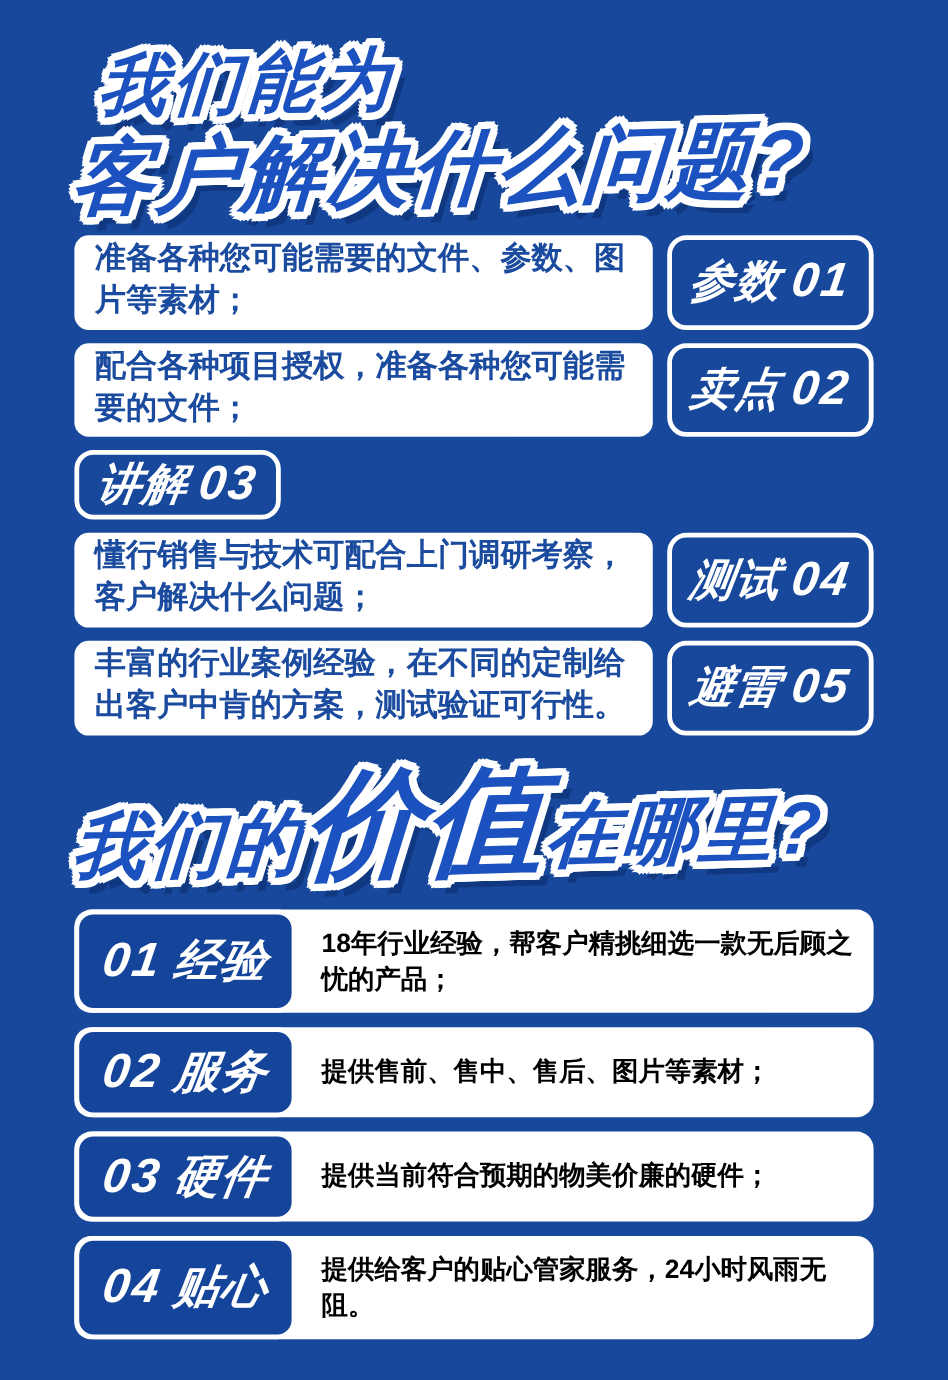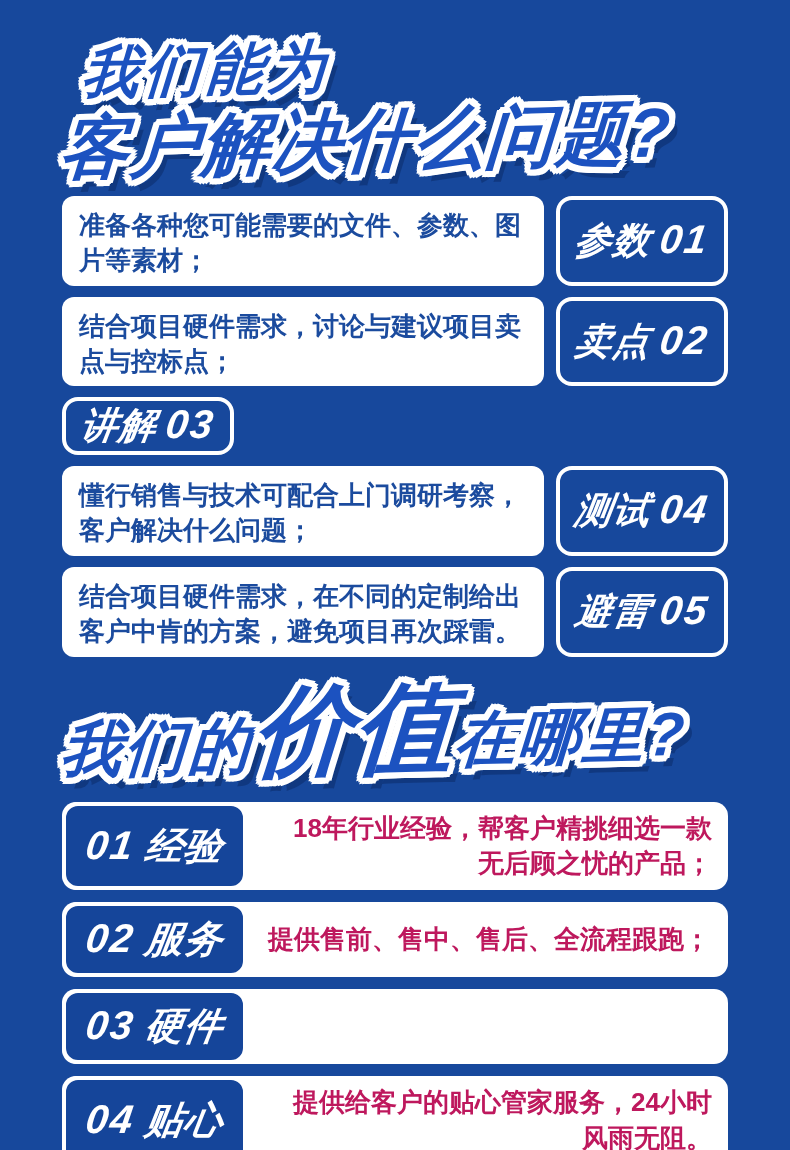--- a/index.html
+++ b/index.html
@@ -26,21 +26,21 @@
   }
   .title1-l1{font-size:57px;letter-spacing:5px;margin-left:18px;}
   .title1-l2{font-size:69px;letter-spacing:2px;margin-top:10px;}
   .title2{margin-top:30px;margin-bottom:16px;line-height:1;}
   .t-sm{font-size:61px;letter-spacing:3px;}
   .t-lg{font-size:99px;letter-spacing:2px;}
   
   .prob-row{display:flex;align-items:stretch;gap:12px;margin-top:11px;}
   .prob-card{
     flex:1;background:#FFFFFF;border-radius:12px;box-sizing:border-box;
-    display:flex;align-items:center;padding:12px 12px 8px 17px;min-height:78px;
+    display:flex;align-items:center;padding:1px 12px 8px 17px;min-height:78px;
   }
   .prob-card .body-txt{
     color:#1B4B9E;font-size:26px;font-weight:700;line-height:1.34;
   }
   .chip{
     flex:0 0 172px;box-sizing:border-box;background:#17489C;
     border:4px solid #fff;border-radius:16px;
     display:flex;align-items:center;justify-content:center;
     color:#fff;font-style:italic;font-weight:900;
   }
@@ -58,21 +58,21 @@
     flex:0 0 185px;box-sizing:border-box;background:#15459A;
     border:4px solid #fff;border-radius:16px;
     display:flex;align-items:center;justify-content:center;
     color:#fff;font-style:italic;font-weight:900;
   }
   .badge-inner{transform:skewX(-8deg);white-space:nowrap;}
   .badge-num{font-size:40px;letter-spacing:2px;}
   .badge-cn{font-size:38px;margin-left:11px;letter-spacing:1px;}
   .val-text{flex:1;display:flex;align-items:center;padding:9px 16px 9px 21px;}
   .val-text .body-txt{
-    color:#be185d;font-size:26px;font-weight:700;line-height:1.36;text-align:right;
+    color:#000000;font-size:22px;font-weight:700;line-height:1.36;
   }
 </style>
 </head>
 <body>
 
 <div class="poster">
 
   <div class="big-title">
     <div class="title1-l1">我们能为</div>
     <div class="title1-l2">客户解决什么问题?</div>
@@ -82,21 +82,21 @@
     <div class="prob-card">
       <span class="body-txt">准备各种您可能需要的文件、参数、图片等素材；</span>
     </div>
     <div class="chip">
       <span class="chip-inner"><span class="chip-cn">参数</span><span class="chip-num">01</span></span>
     </div>
   </div>
 
   <div class="prob-row">
     <div class="prob-card">
-      <span class="body-txt">结合项目硬件需求，讨论与建议项目卖点与控标点；</span>
+      <span class="body-txt">配合各种项目授权，准备各种您可能需要的文件；</span>
     </div>
     <div class="chip">
       <span class="chip-inner"><span class="chip-cn">卖点</span><span class="chip-num">02</span></span>
     </div>
   </div>
 
   <div class="prob-row">
     <div class="chip">
       <span class="chip-inner"><span class="chip-cn">讲解</span><span class="chip-num">03</span></span>
     </div>
@@ -106,21 +106,21 @@
     <div class="prob-card">
       <span class="body-txt">懂行销售与技术可配合上门调研考察，客户解决什么问题；</span>
     </div>
     <div class="chip">
       <span class="chip-inner"><span class="chip-cn">测试</span><span class="chip-num">04</span></span>
     </div>
   </div>
 
   <div class="prob-row">
     <div class="prob-card">
-      <span class="body-txt">结合项目硬件需求，在不同的定制给出客户中肯的方案，避免项目再次踩雷。</span>
+      <span class="body-txt">丰富的行业案例经验，在不同的定制给出客户中肯的方案，测试验证可行性。</span>
     </div>
     <div class="chip">
       <span class="chip-inner"><span class="chip-cn">避雷</span><span class="chip-num">05</span></span>
     </div>
   </div>
 
   <div class="big-title title2">
     <span class="t-sm">我们的</span><span class="t-lg">价值</span><span class="t-sm">在哪里?</span>
   </div>
 
@@ -131,27 +131,30 @@
     <div class="val-text">
       <span class="body-txt">18年行业经验，帮客户精挑细选一款无后顾之忧的产品；</span>
     </div>
   </div>
 
   <div class="val-row short">
     <div class="val-badge">
       <span class="badge-inner"><span class="badge-num">02</span><span class="badge-cn">服务</span></span>
     </div>
     <div class="val-text">
-      <span class="body-txt">提供售前、售中、售后、全流程跟跑；</span>
+      <span class="body-txt">提供售前、售中、售后、图片等素材；</span>
     </div>
   </div>
 
   <div class="val-row short">
     <div class="val-badge">
       <span class="badge-inner"><span class="badge-num">03</span><span class="badge-cn">硬件</span></span>
+    </div>
+    <div class="val-text">
+      <span class="body-txt">提供当前符合预期的物美价廉的硬件；</span>
     </div>
   </div>
 
   <div class="val-row tall">
     <div class="val-badge">
       <span class="badge-inner"><span class="badge-num">04</span><span class="badge-cn">贴心</span></span>
     </div>
     <div class="val-text">
       <span class="body-txt">提供给客户的贴心管家服务，24小时风雨无阻。</span>
     </div>

